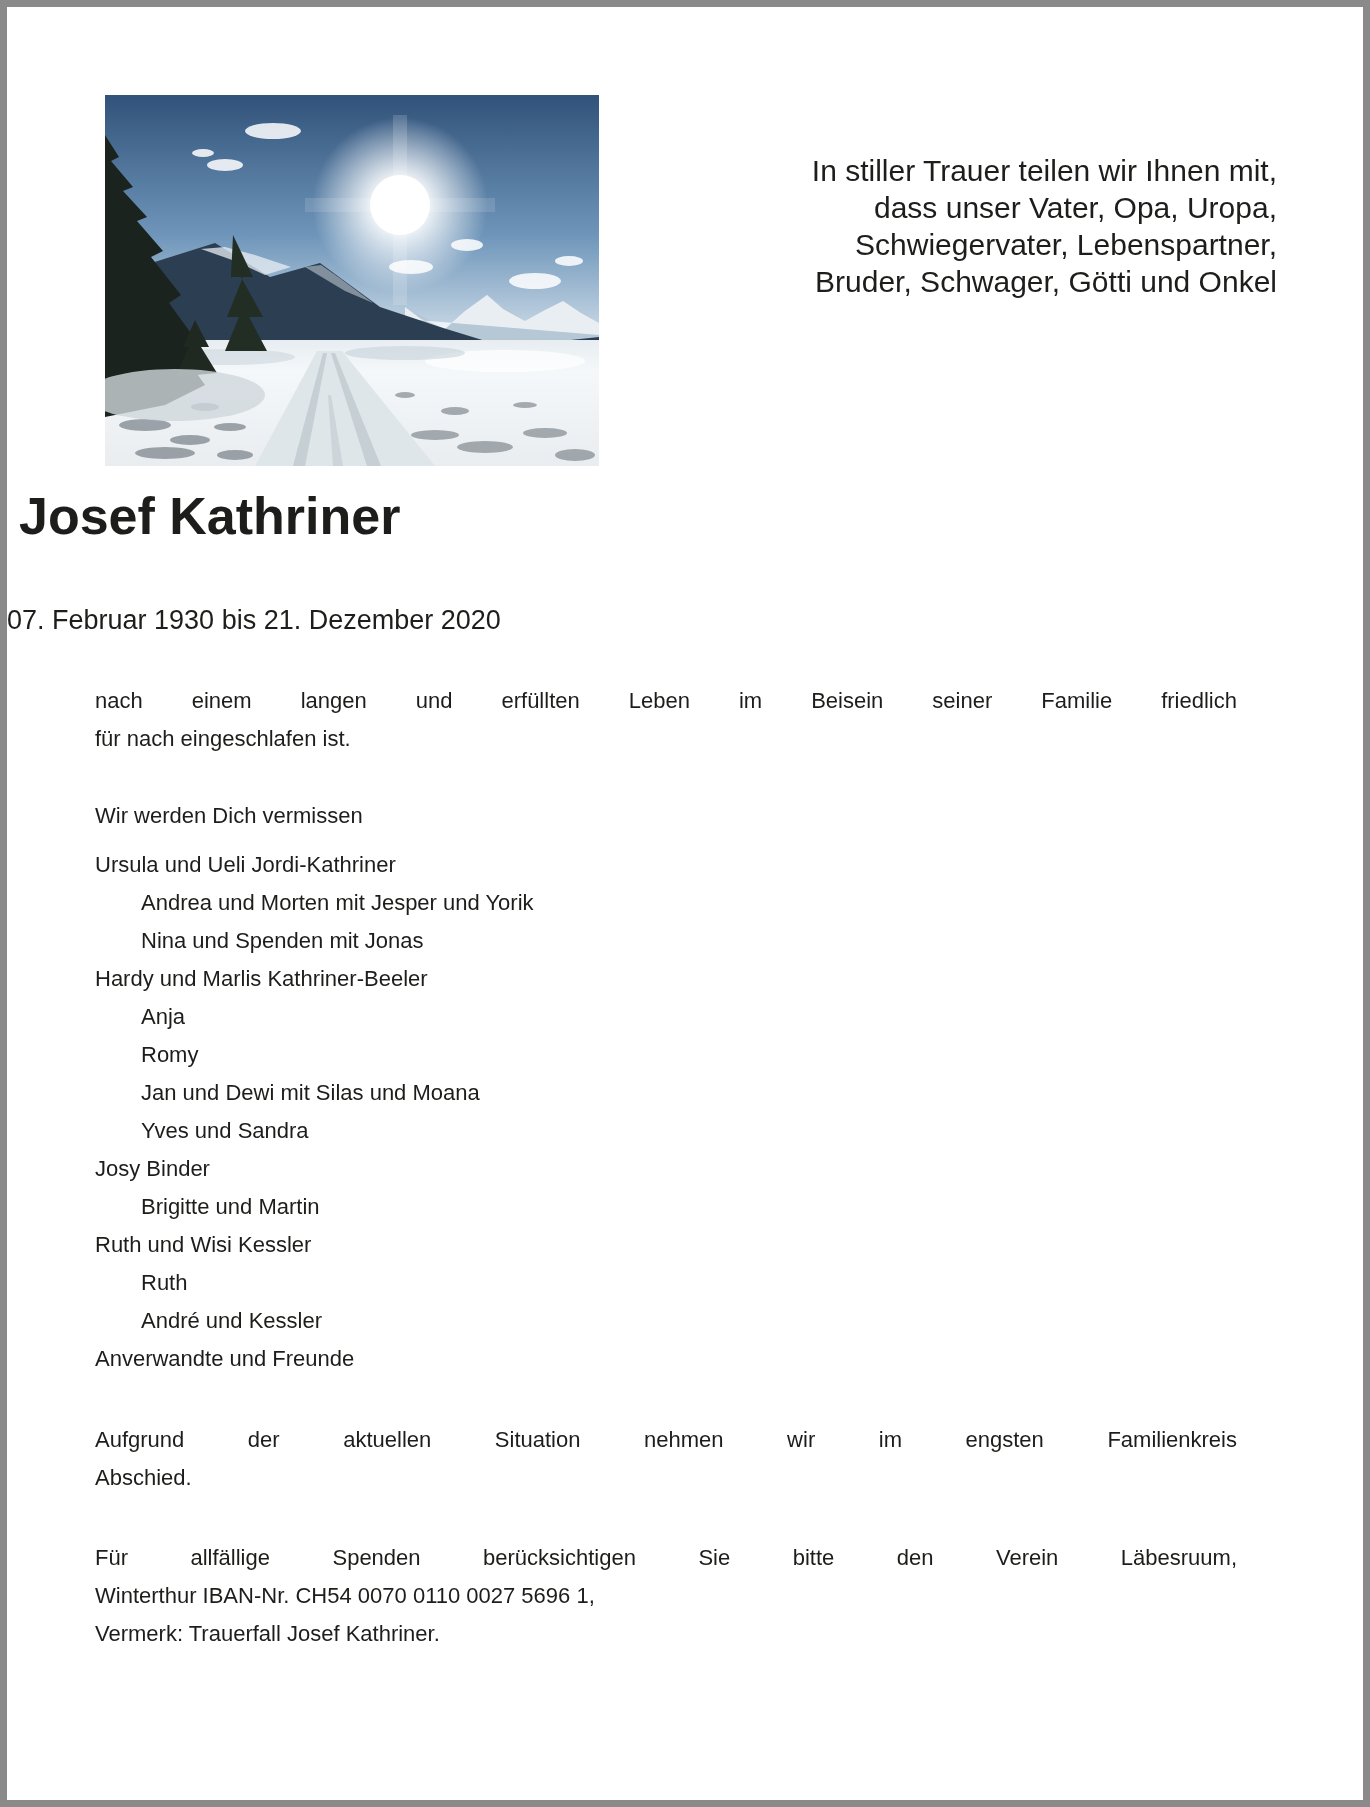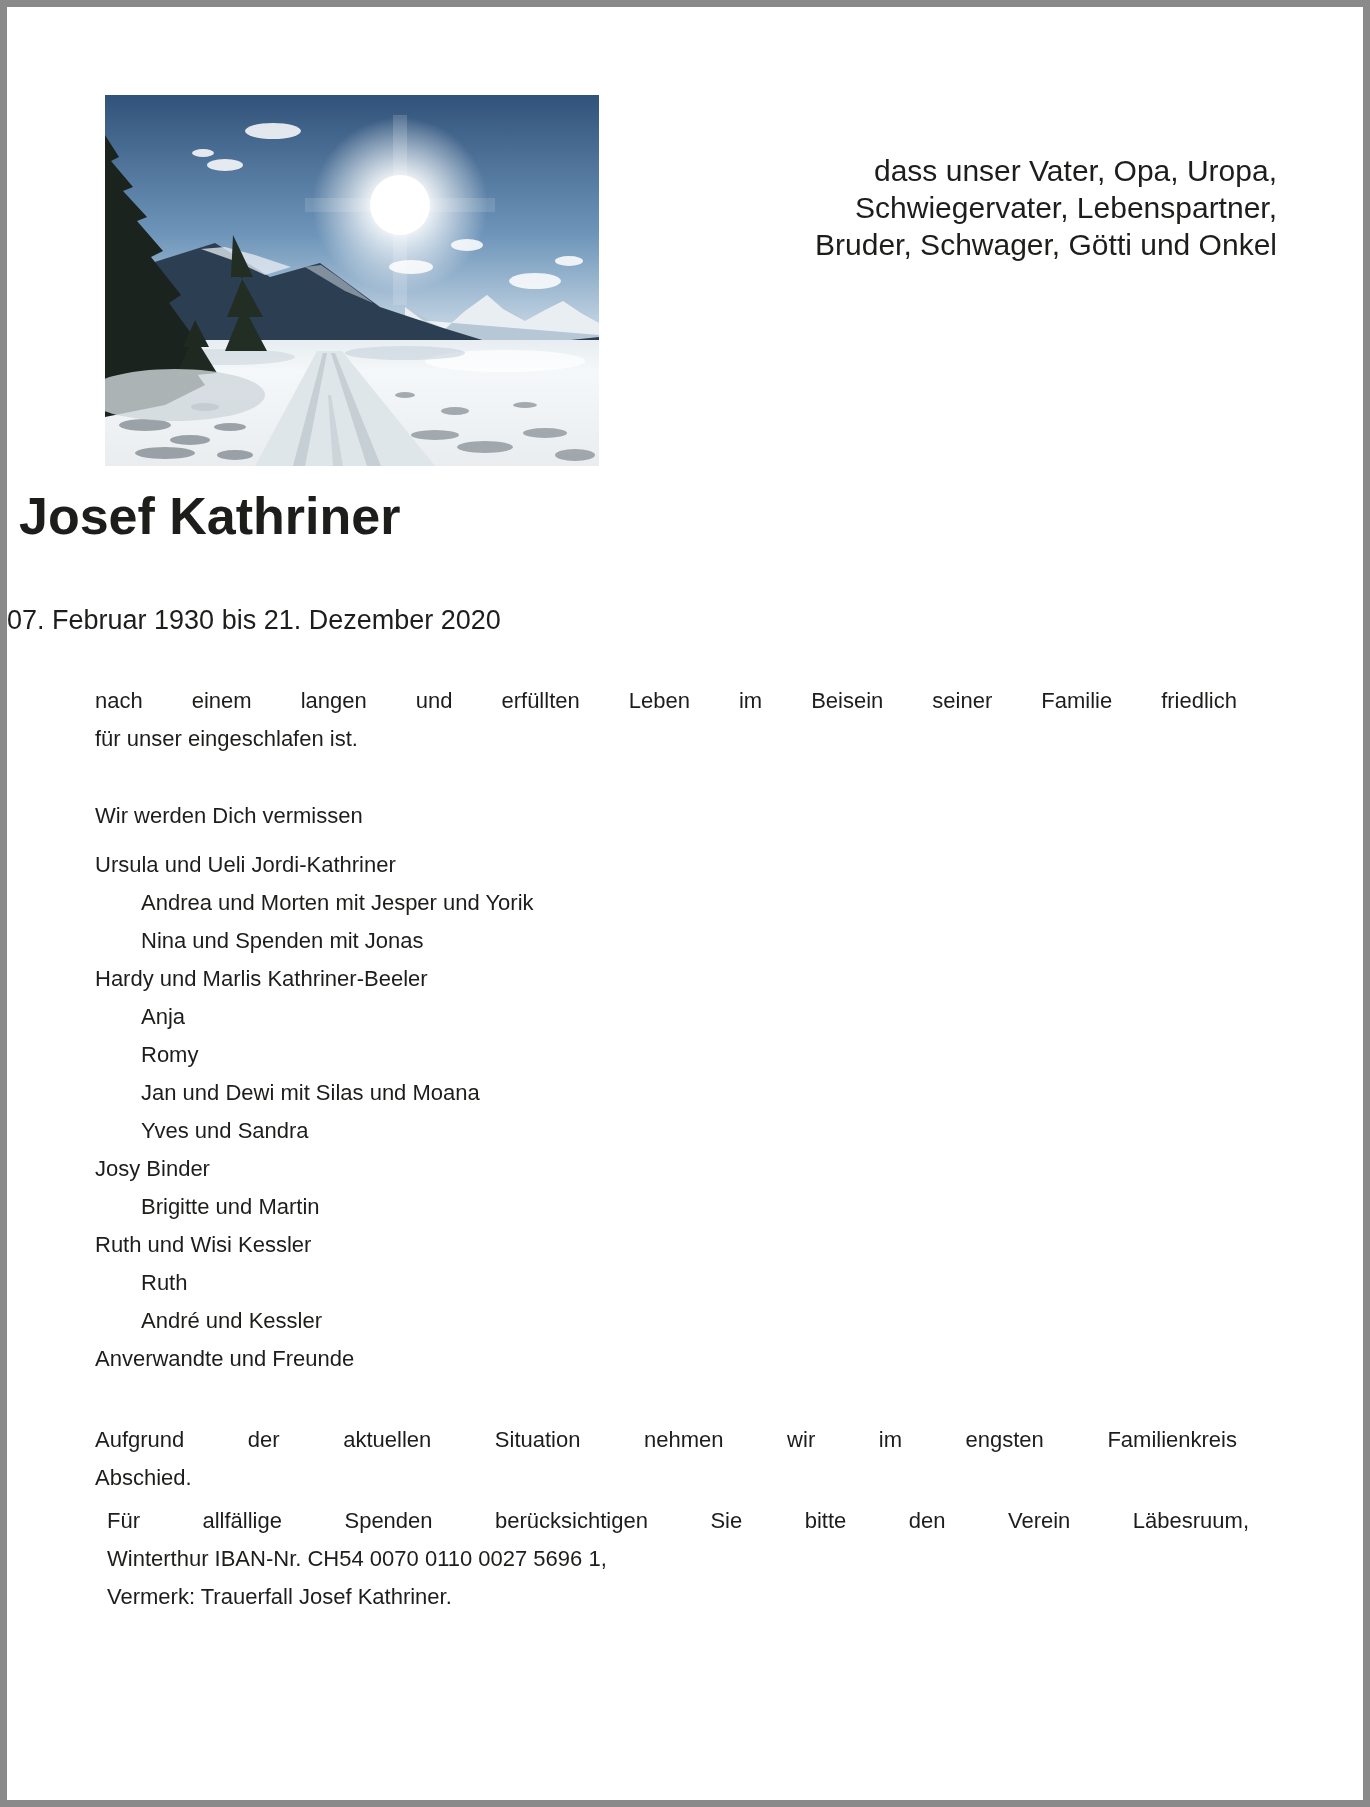--- a/index.html
+++ b/index.html
@@ -32,21 +32,21 @@
     font-size:27px;line-height:34px;
   }
   .body-block{
     position:absolute;left:88px;width:1142px;
     font-size:22px;line-height:38px;text-align:left;
   }
   .announcement{top:675px;}
   .farewell{top:790px;}
   .mourners{top:839px;}
   .private{top:1414px;}
-  .donations{top:1495px;margin-left:12px;}
+  .donations{top:1532px;}
   .address{top:1697px;}
   .jline{text-align:justify;text-align-last:justify;}
   .indent{padding-left:46px;}
 </style>
 </head>
 <body>
 
 <div class="page">
 
   <svg class="photo" viewBox="0 0 494 371" aria-hidden="true">
@@ -124,31 +124,32 @@
       <ellipse cx="300" cy="300" rx="10" ry="3"></ellipse>
     </g>
 
     <polygon points="0,40 14,62 6,66 28,92 18,96 42,122 32,126 58,156 46,162 76,200 64,208 96,252 80,262 100,290 60,310 0,322" fill="#1a231d"></polygon>
     <polygon points="128,140 148,182 136,182 158,222 144,222 162,256 120,256 134,222 122,222 138,182 126,182" fill="#222d24"></polygon>
     <polygon points="90,225 104,252 96,252 112,278 70,282 84,252 78,252" fill="#1f2921"></polygon>
     <ellipse cx="70" cy="300" rx="90" ry="26" fill="#cfd7dc" opacity="0.8"></ellipse>
   </svg>
 
   <div class="intro">
+    <div>In stiller Trauer teilen wir Ihnen mit,</div>
     <div>dass unser Vater, Opa, Uropa,</div>
     <div>Schwiegervater, Lebenspartner,</div>
     <div>Bruder, Schwager, Götti und Onkel</div>
   </div>
 
   <div class="title">Josef Kathriner</div>
   <div class="dates">07. Februar 1930 bis 21. Dezember 2020</div>
 
   <div class="body-block announcement">
     <div class="jline">nach einem langen und erfüllten Leben im Beisein seiner Familie friedlich</div>
-    <div>für unser eingeschlafen ist.</div>
+    <div>für nach eingeschlafen ist.</div>
   </div>
 
   <div class="body-block farewell">Wir werden Dich vermissen</div>
 
   <div class="body-block mourners">
     <div>Ursula und Ueli Jordi-Kathriner</div>
     <div class="indent">Andrea und Morten mit Jesper und Yorik</div>
     <div class="indent">Nina und Spenden mit Jonas</div>
     <div>Hardy und Marlis Kathriner-Beeler</div>
     <div class="indent">Anja</div>

